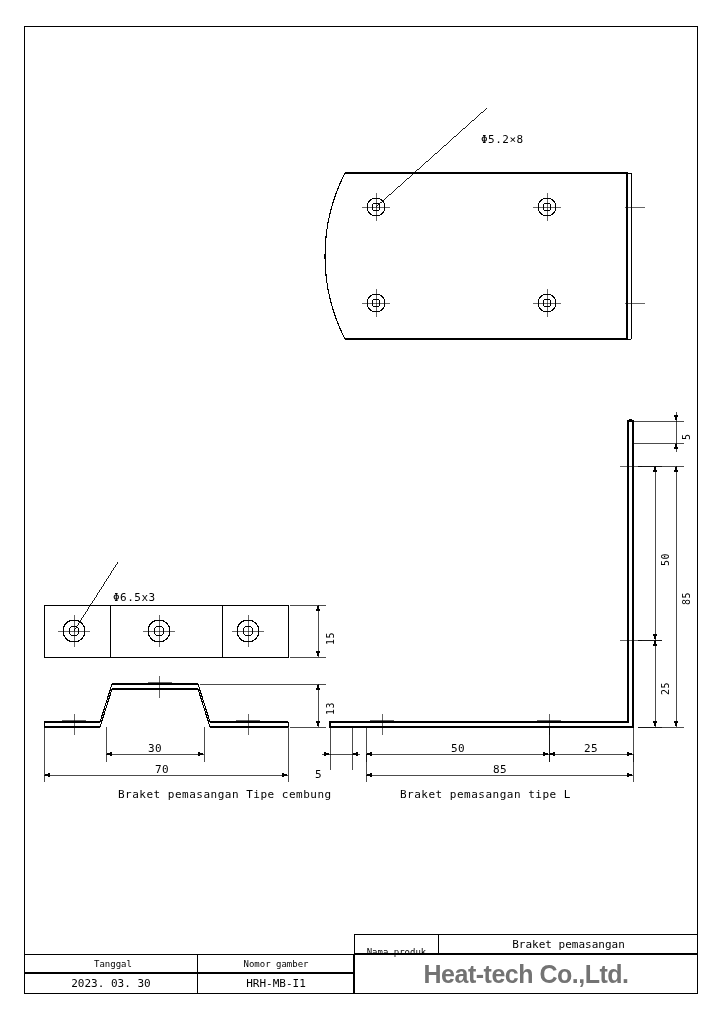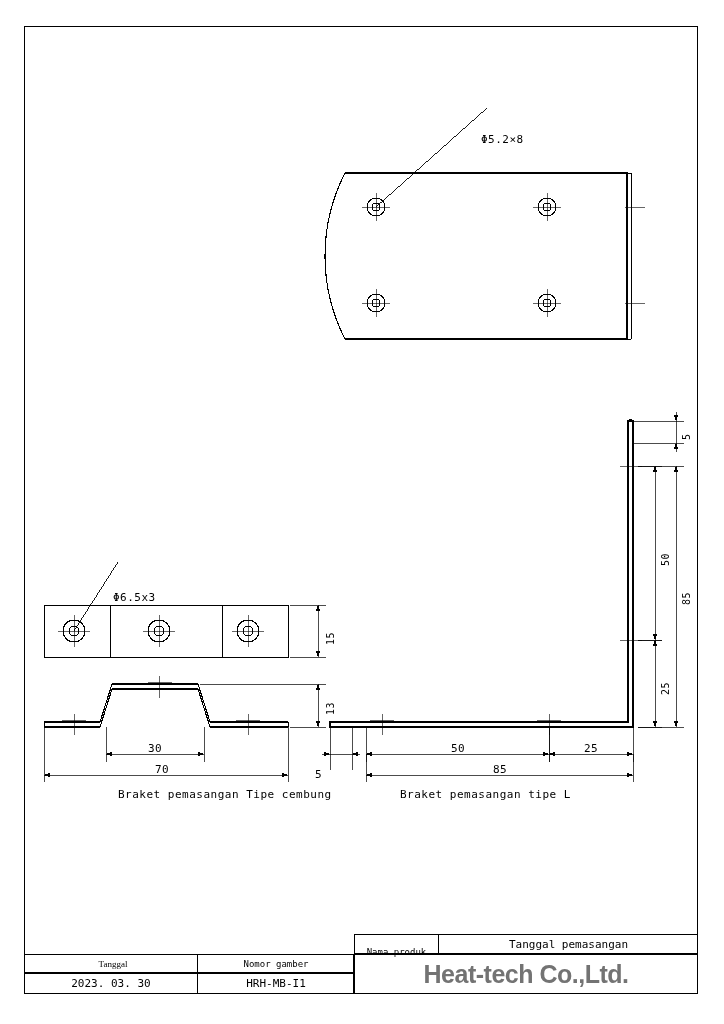--- a/index.html
+++ b/index.html
@@ -296,25 +296,25 @@
 
   <div class="lbl" style="left:493px; top:763px;">85</div>
 
   <div class="lbl" style="left:400px; top:788px;">Braket pemasangan tipe L</div>
 
   <div>
 
     <div class="tb" style="left:354px; top:934px; width:344px; height:20px;"></div>
     <div class="tb" style="left:354px; top:934px; width:85px; height:20px;"></div>
     <div class="tb-cell small" style="left:354px; top:934px; width:85px; height:36px;">Nama produk</div>
-    <div class="tb-cell" style="left:439px; top:934px; width:259px; height:20px;">Tanggal pemasangan</div>
+    <div class="tb-cell" style="left:439px; top:934px; width:259px; height:20px;">Braket pemasangan</div>
 
     <div class="tb" style="left:24px; top:954px; width:330px; height:19px;"></div>
     <div class="tb" style="left:24px; top:954px; width:174px; height:19px;"></div>
-    <div class="tb-cell small" style="left:24px; top:954px; width:178px; height:19px;font-family:Liberation Serif, serif;">Tanggal</div>
+    <div class="tb-cell small" style="left:24px; top:954px; width:178px; height:19px;">Tanggal</div>
     <div class="tb-cell small" style="left:198px; top:954px; width:156px; height:19px;">Nomor gamber</div>
 
     <div class="tb" style="left:24px; top:973px; width:330px; height:21px;"></div>
     <div class="tb" style="left:24px; top:973px; width:174px; height:21px;"></div>
     <div class="tb-cell" style="left:24px; top:973px; width:174px; height:21px;">2023. 03. 30</div>
     <div class="tb-cell" style="left:198px; top:973px; width:156px; height:21px;">HRH-MB-I1</div>
 
     <div class="tb" style="left:354px; top:954px; width:344px; height:40px;"></div>
     <div class="brand" style="left:354px; top:954px; width:344px; height:40px;">Heat-tech Co.,Ltd.</div>
   </div>

